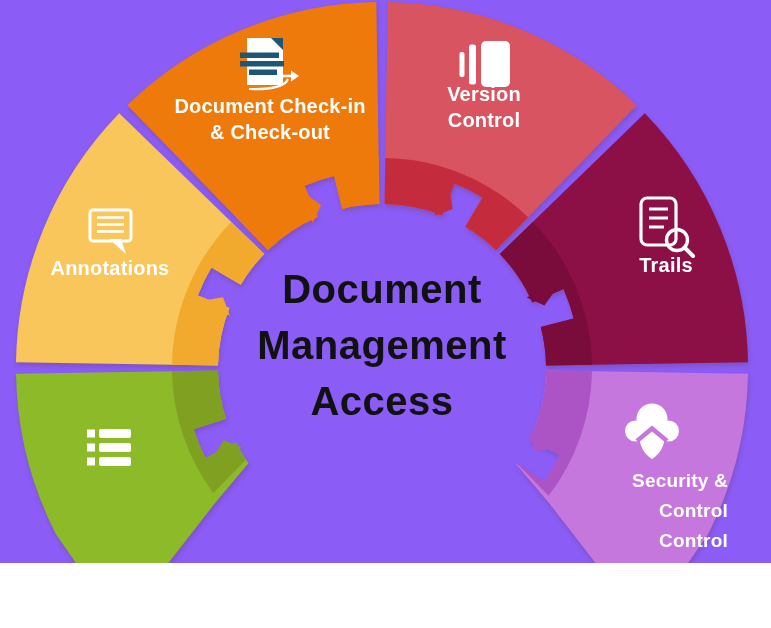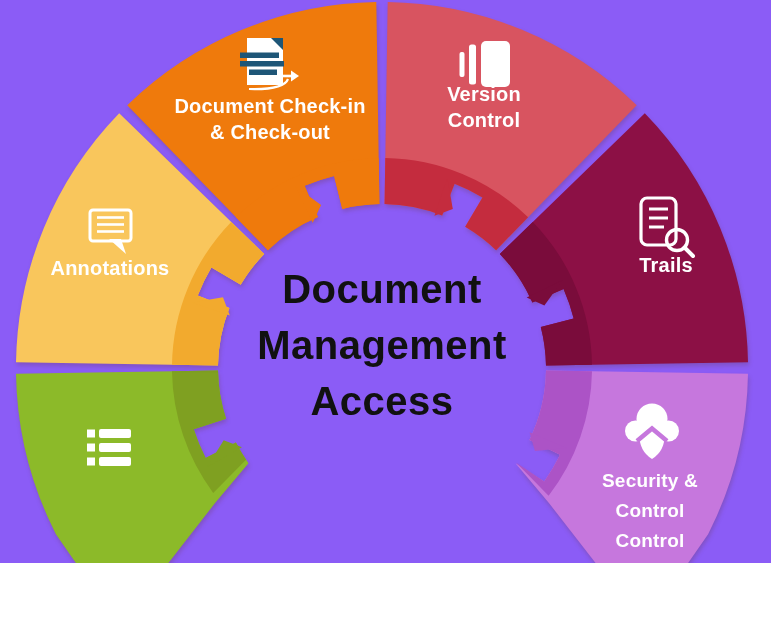--- a/index.html
+++ b/index.html
@@ -122,21 +122,21 @@
 
   <div class="seg-label" id="label-version" style="left:404px;top:81px;width:160px;">
     <span>Version</span>
     <span>Control</span>
   </div>
 
   <div class="seg-label" id="label-audit" style="left:586px;top:252px;width:160px;">
     <span>Trails</span>
   </div>
 
-  <div class="seg-label" id="label-security" style="left:572px;top:466px;width:156px;">
+  <div class="seg-label" id="label-security" style="left:572px;top:466px;width:156px;text-align:right;">
     <span>Security &amp;</span>
     <span>Control</span>
     <span>Control</span>
   </div>
 
 
   <div class="seg-label" id="label-annotations" style="left:25px;top:255px;width:170px;">
     <span>Annotations</span>
   </div>
 

